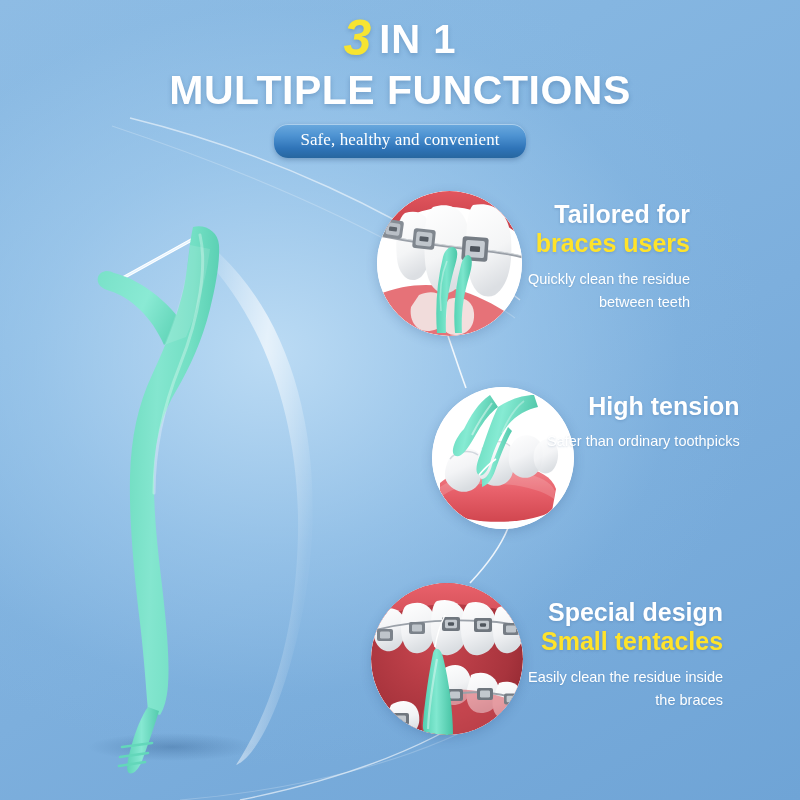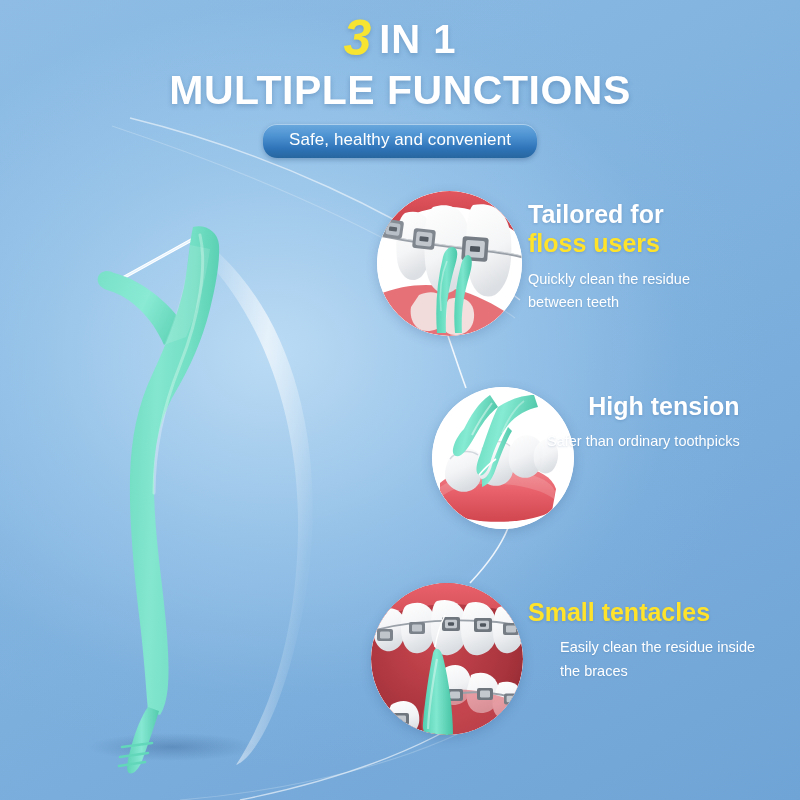--- a/index.html
+++ b/index.html
@@ -83,26 +83,28 @@
     margin-top: 13px;
     padding: 6px 26px 8px 26px;
     border-radius: 14px;
     font-size: 17px;
     color: #ffffff;
     letter-spacing: 0.1px;
     background: linear-gradient(180deg, #6aa9de 0%, #4e93d2 34%, #2f74b8 72%, #27669f 100%);
     box-shadow: inset 0 1px 0 rgba(255,255,255,0.45),
                 0 2px 5px rgba(25,60,105,0.3);
     white-space: nowrap;
+    font-family: Liberation Serif, serif;
   }
 
   
   .feature {
     position: absolute;
     z-index: 30;
+    text-align: right;
   }
   .feature-title {
     font-size: 25px;
     font-weight: bold;
     color: #ffffff;
     line-height: 1.17;
     white-space: nowrap;
     text-shadow: 0 1px 3px rgba(30,70,120,0.22);
   }
   .feature-title.accent {
@@ -460,35 +462,36 @@
           <path d="M62,70 C58,90 54,116 52,140 C51,148 54,152 60,152 L82,152 C82,128 78,98 72,74 C70,66 64,62 62,70 Z" fill="url(#grn3)"></path>
           <path d="M66,76 C62,98 58,124 57,146" fill="none" stroke="rgba(255,255,255,0.4)" stroke-width="2.2"></path>
           <path d="M64,64 C66,52 70,40 74,32" fill="none" stroke="#ffffff" stroke-width="1.5"></path>
         </g>
       </g>
     </svg>
   </div>
 
   <div class="feature f1">
     <div class="feature-title">Tailored for</div>
-    <div class="feature-title accent">floss users</div>
+    <div class="feature-title accent">braces users</div>
     <div class="feature-desc">
       <div>Quickly clean the residue</div>
       <div>between teeth</div>
     </div>
   </div>
 
   <div class="feature f2">
     <div class="feature-title">High tension</div>
     <div class="feature-desc" style="max-width:none;white-space:nowrap;margin-left:-10px;">
       <div>Safer than ordinary toothpicks</div>
     </div>
   </div>
 
   <div class="feature f3">
+    <div class="feature-title">Special design</div>
     <div class="feature-title accent">Small tentacles</div>
-    <div class="feature-desc" style="max-width:none;white-space:nowrap;margin-left:32px;">
+    <div class="feature-desc" style="max-width:none;white-space:nowrap;">
       <div>Easily clean the residue inside</div>
       <div>the braces</div>
     </div>
   </div>
 
 </div>
 
 </body></html>

